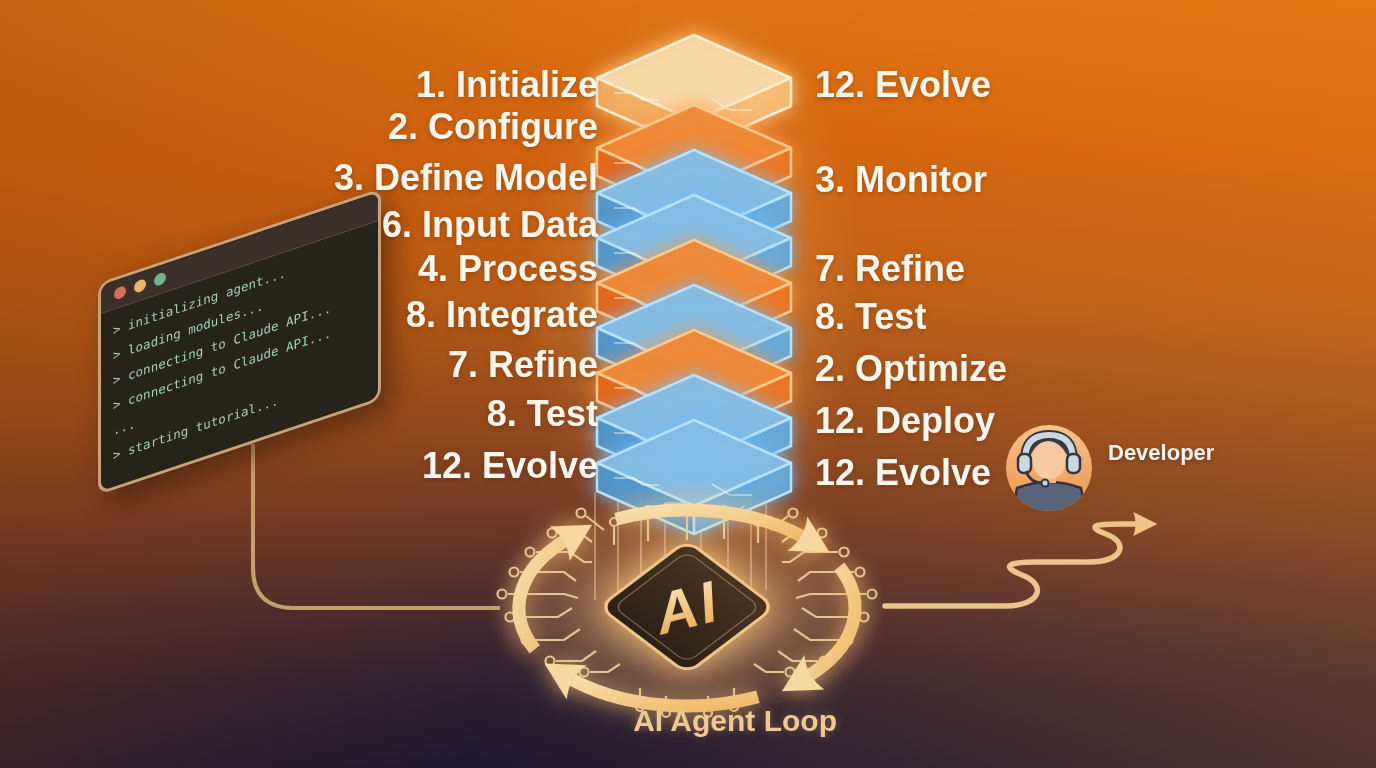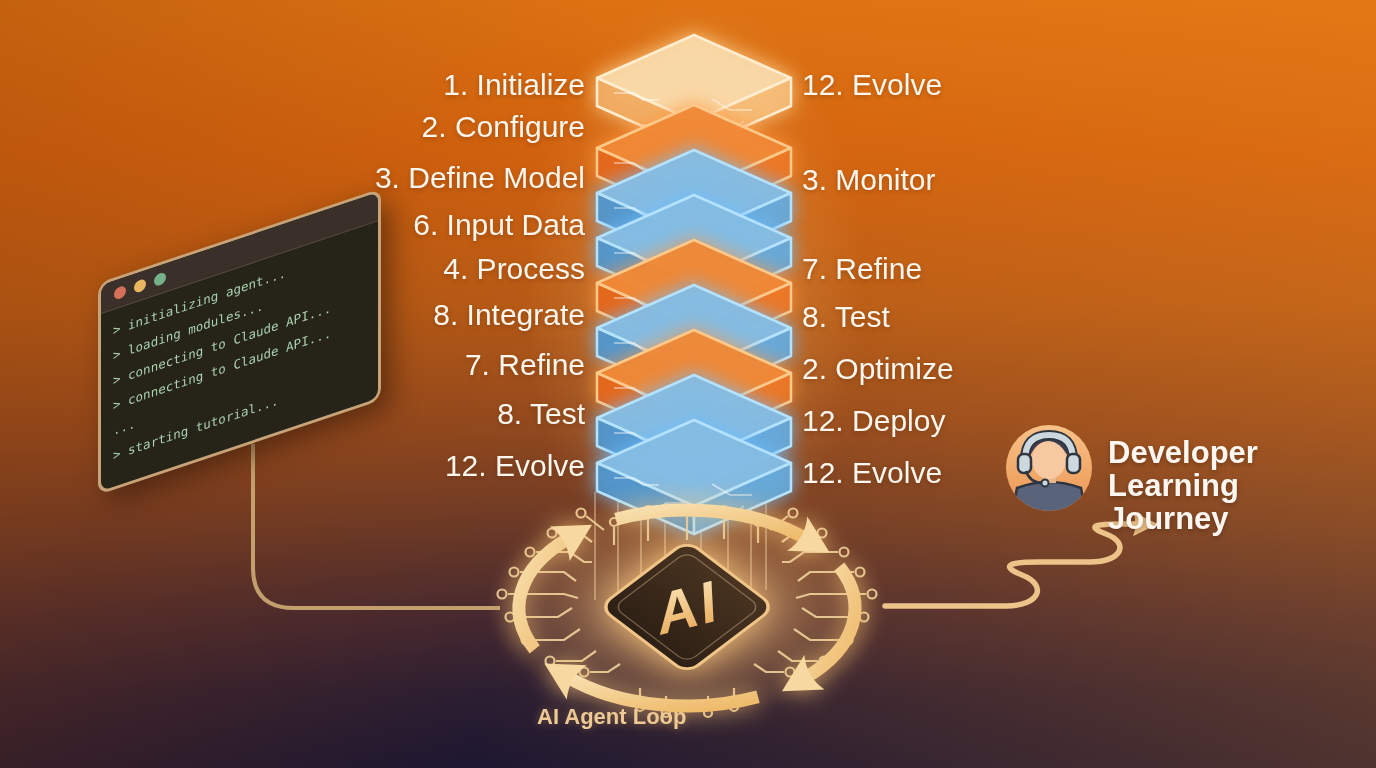--- a/index.html
+++ b/index.html
@@ -7,22 +7,22 @@
     width:1376px;height:768px;position:relative;overflow:hidden;
     font-family:"Liberation Sans", sans-serif;
     background:
       linear-gradient(100deg, rgba(140,60,8,0.30) 0%, rgba(0,0,0,0) 40%, rgba(255,150,40,0.22) 100%),
       linear-gradient(180deg,#dd7212 0%,#d2620e 20%,#b65a16 40%,#93491d 55%,#6d3a26 68%,#47292f 80%,#2c1e31 90%,#1d1731 100%);
   }
   svg text{font-family:"Liberation Sans",sans-serif;}
 
   
   .step-label{
-    position:absolute;font-size:30px;font-weight:normal;color:#fbf6ee;
-    text-shadow:0 2px 4px rgba(90,40,10,0.35);line-height:34px;
+    position:absolute;font-size:36px;font-weight:bold;color:#fbf6ee;
+    text-shadow:0 2px 4px rgba(90,40,10,0.35);line-height:34px;margin-left:13px;
   }
   .step-label.left{left:0;width:585px;text-align:right;}
   .step-label.right{left:802px;width:420px;text-align:left;}
 
   
   .terminal{
     position:absolute;left:98px;top:283px;width:277px;height:206px;
     transform:skewY(-18.5deg);transform-origin:0 0;
     background:#262319;border:3px solid #c7a377;border-radius:12px;
     box-shadow:10px 12px 26px rgba(35,18,8,0.5);overflow:hidden;
@@ -32,27 +32,27 @@
     display:flex;align-items:center;padding-left:12px;
   }
   .terminal-body{
     padding:8px 12px;
     font-family:"DejaVu Sans Mono",monospace;font-size:12.5px;
     color:#a9cfad;line-height:25px;white-space:nowrap;
   }
 
   
   .loop-caption{
-    position:absolute;left:537px;top:704px;width:300px;text-align:left;
-    font-size:22px;font-weight:bold;color:#eec993;
+    position:absolute;left:537px;top:704px;width:300px;text-align:right;
+    font-size:30px;font-weight:bold;color:#eec993;
     text-shadow:0 0 10px rgba(255,200,120,0.35);
   }
   .journey-title{
     position:absolute;left:1108px;top:436px;width:260px;
-    font-size:31px;font-weight:bold;color:#fbf7f0;line-height:33px;
+    font-size:22px;font-weight:bold;color:#fbf7f0;line-height:33px;
     text-shadow:0 2px 4px rgba(60,30,15,0.4);
   }
 
   
   .scene{position:absolute;left:0;top:0;}
   .face-top{fill-opacity:0.93;stroke-width:2.5;stroke-linejoin:round;}
   .face-side{fill-opacity:0.88;stroke-width:2.5;stroke-linejoin:round;}
   .glow-peach{filter:drop-shadow(0 0 10px rgba(255,215,150,0.9));}
   .glow-orange{filter:drop-shadow(0 0 9px rgba(255,150,60,0.85));}
   .glow-blue{filter:drop-shadow(0 0 9px rgba(110,190,255,0.9));}
@@ -280,14 +280,13 @@
 <div class="step-label right" style="top:252px">7. Refine</div>
 <div class="step-label right" style="top:300px">8. Test</div>
 <div class="step-label right" style="top:352px">2. Optimize</div>
 <div class="step-label right" style="top:404px">12. Deploy</div>
 <div class="step-label right" style="top:456px">12. Evolve</div>
 
 <div class="loop-caption">AI Agent Loop</div>
 
 <div class="journey-title">
   <div>Developer</div>
-  <div>Learning Journey</div>
 </div>
 
 </body></html>

